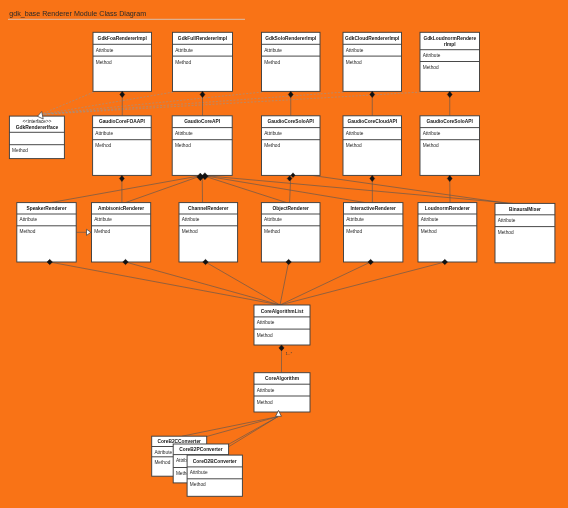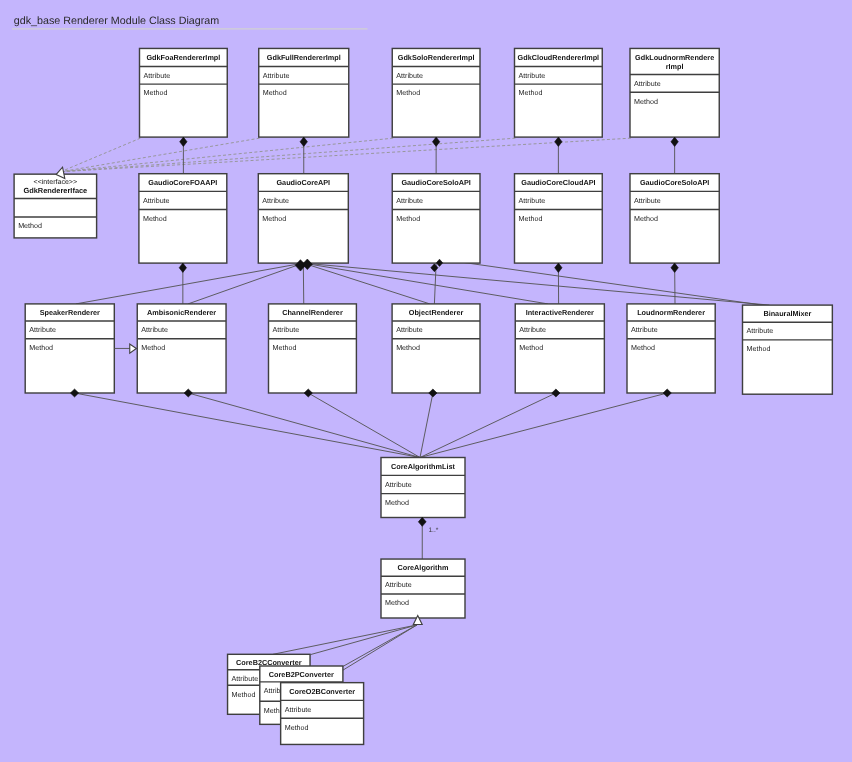--- a/index.html
+++ b/index.html
@@ -1,20 +1,20 @@
 <!DOCTYPE html>
 <html><head>
 <meta charset="utf-8">
 <title>gdk_base Renderer Module Class Diagram</title>
 <style>
   html,body{margin:0;padding:0;background:#ffffff;}
   body{width:568px;height:508px;overflow:hidden;
        font-family:"Liberation Sans",sans-serif;
        -webkit-font-smoothing:antialiased;}
-  #canvas{position:relative;width:568px;height:508px;background:#c4b5fd;}
+  #canvas{position:relative;width:568px;height:508px;background:#f97316;}
   svg#diagram{position:absolute;left:0;top:0;width:568px;height:508px;display:block;}
   #diagram text{dominant-baseline:alphabetic;}
   .ttl{font-size:7.15px;fill:#2a2a2a;font-family:"Liberation Sans",sans-serif;}
   .clsname{font-size:4.85px;font-weight:bold;fill:#151515;text-anchor:middle;}
   .stereo{font-size:4.72px;fill:#151515;text-anchor:middle;}
   .ifname{font-size:4.95px;font-weight:bold;fill:#151515;text-anchor:middle;}
   .cell{font-size:4.78px;fill:#262626;}
   .mult{font-size:4.4px;fill:#3a3a3a;}
   .bx{fill:#ffffff;stroke:#3f3f3f;stroke-width:0.95;}
   .sep{stroke:#3f3f3f;stroke-width:0.95;}

